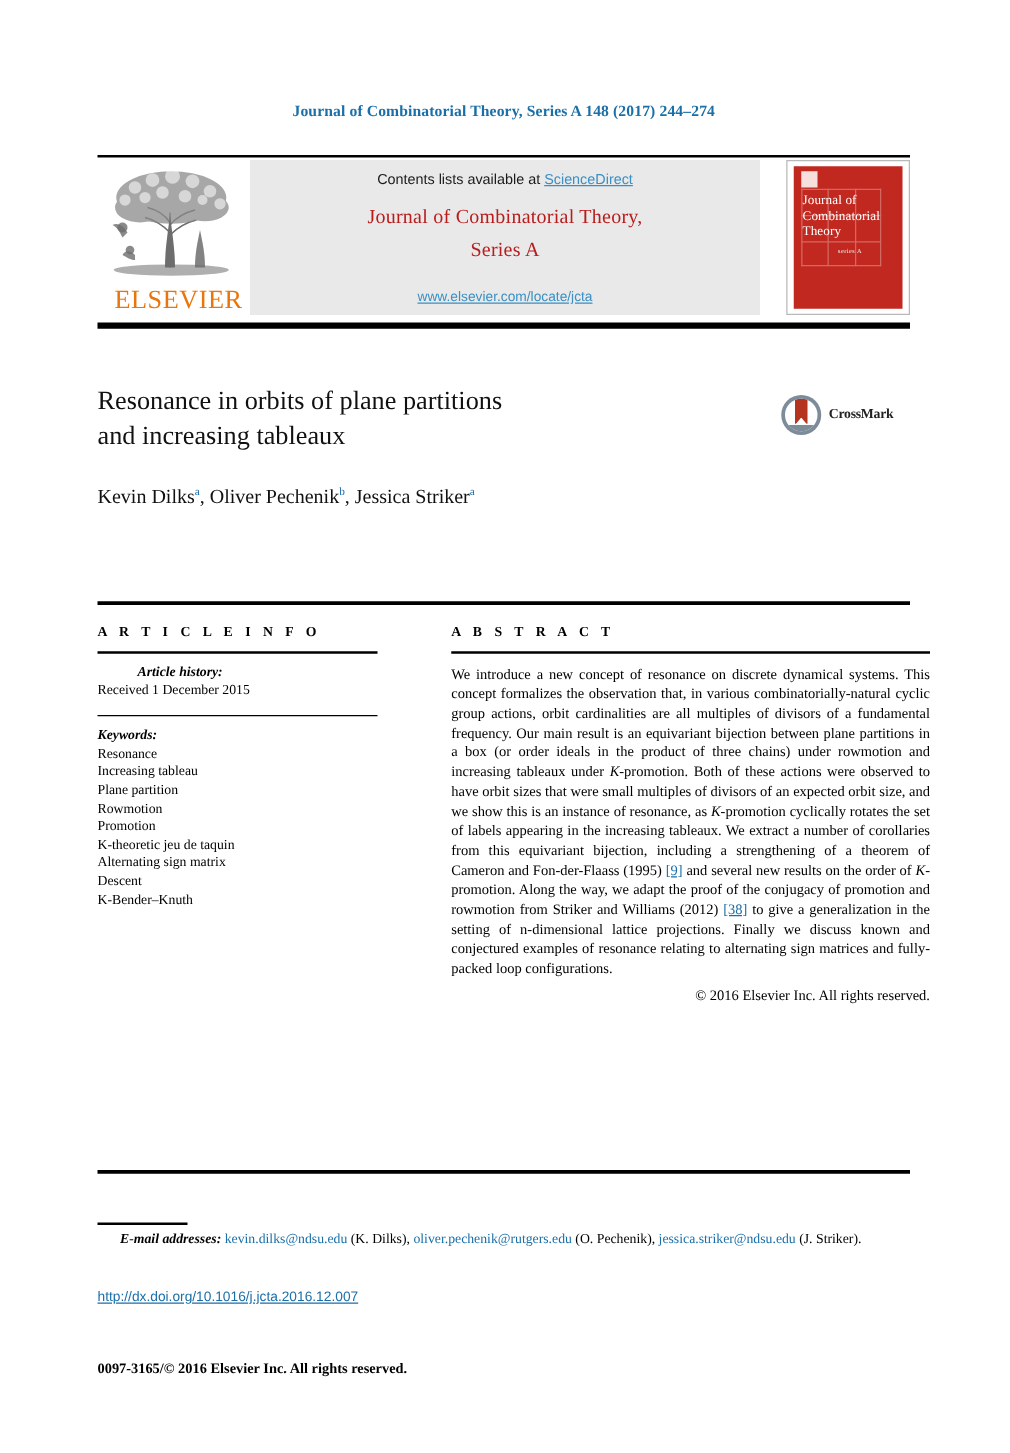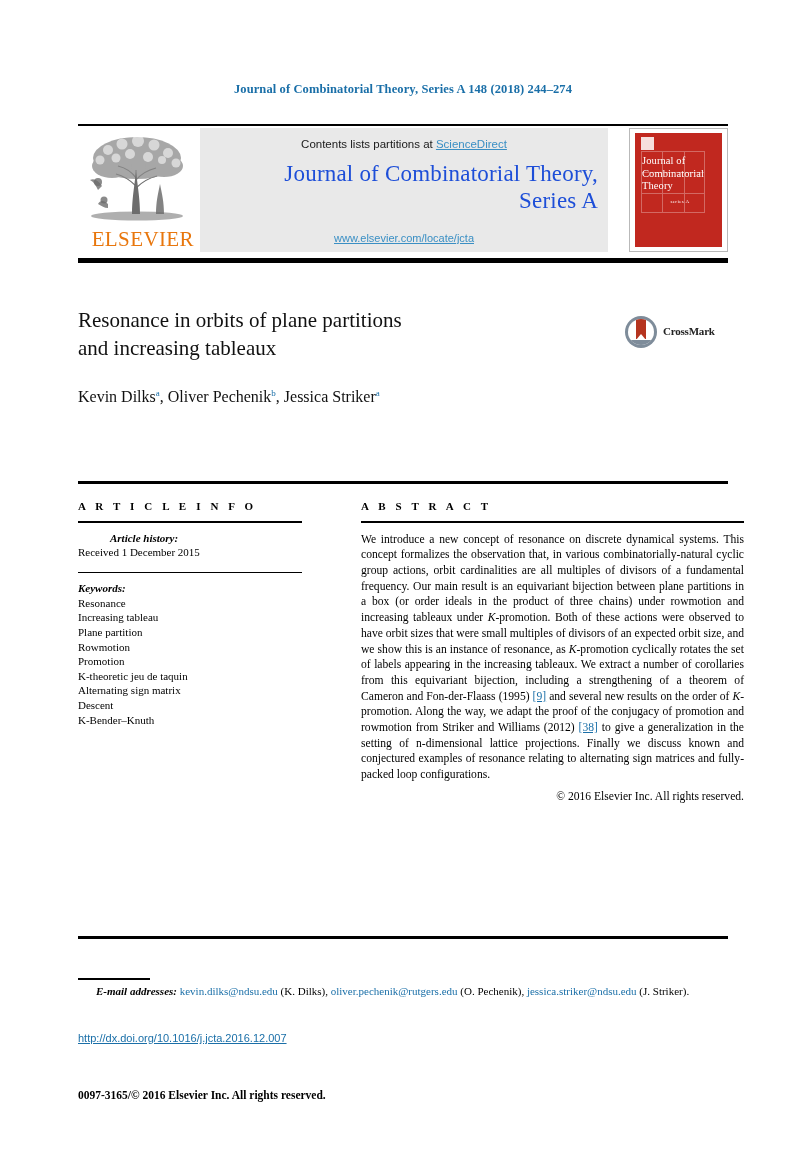--- a/index.html
+++ b/index.html
@@ -72,24 +72,24 @@
     font-family: "Liberation Sans", sans-serif;
     font-size: 11.5px;
     color: #1a1a1a;
   }
   .contents-line .sd {
     color: #3a8fc4;
   }
   .journal-title {
     position: absolute;
     left: 10px; top: 32px; width: 388px;
-    text-align: right;
-    font-size: 23px;
+    text-align: center;
+    font-size: 16px;
     line-height: 27px;
-    color: #1d4ed8;
+    color: #b91c1c;
     letter-spacing: .2px;
   }
   .journal-url {
     position: absolute;
     left: 0; bottom: 8px; width: 408px;
     text-align: center;
     font-family: "Liberation Sans", sans-serif;
     font-size: 11px;
     color: #3a8fc4;
   }
@@ -326,21 +326,21 @@
     font-weight: bold;
     color: #000;
     margin-top: 41px;
   }
 </style>
 </head>
 <body>
 
 <div class="page">
 
-  <div class="runhead">Journal of Combinatorial Theory, Series A 148 (2018) 244–274</div>
+  <div class="runhead">Journal of Combinatorial Theory, Series A 148 (2017) 244–274</div>
 
   <div class="masthead-rule-top"></div>
 
   <div class="masthead">
 
     <div class="elsevier-logo">
       <div class="tree-wrap">
         <svg viewBox="0 0 110 92" width="110" height="92" aria-hidden="true">
           <g fill="none" stroke="#6d6d6d" stroke-width="1.1">
             <path d="M54 84 L54 40"></path>
@@ -376,21 +376,21 @@
             <path d="M26 74 C22 70 18 70 16 74 C20 76 22 78 26 78 Z" opacity=".8"></path>
             <circle cx="22" cy="70" r="3.5" opacity=".8"></circle>
           </g>
         </svg>
       </div>
       <div class="elsevier-word">ELSEVIER</div>
     </div>
 
     <div class="center-panel">
       <div class="contents-line">
-        <span>Contents lists partitions at </span><a class="sd" href="#">ScienceDirect</a>
+        <span>Contents lists available at </span><a class="sd" href="#">ScienceDirect</a>
       </div>
       <div class="journal-title">
         <div>Journal of Combinatorial Theory,</div>
         <div>Series A</div>
       </div>
       <a class="journal-url" href="#">www.elsevier.com/locate/jcta</a>
     </div>
 
     <div class="cover-thumb">
       <div class="cover-inner">

